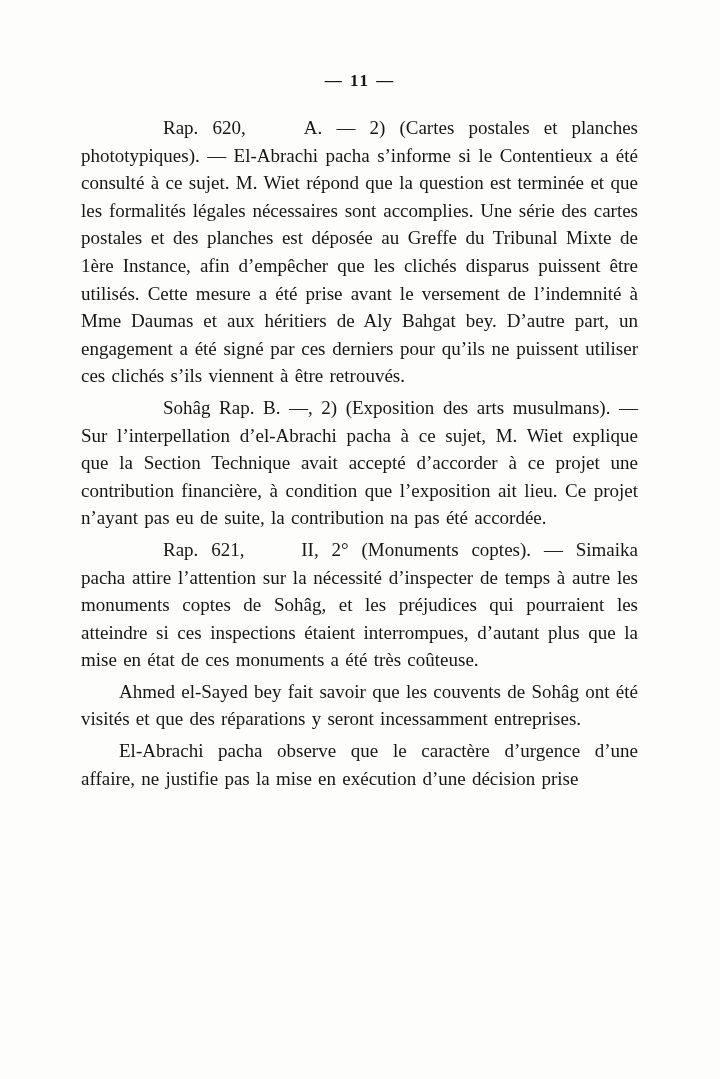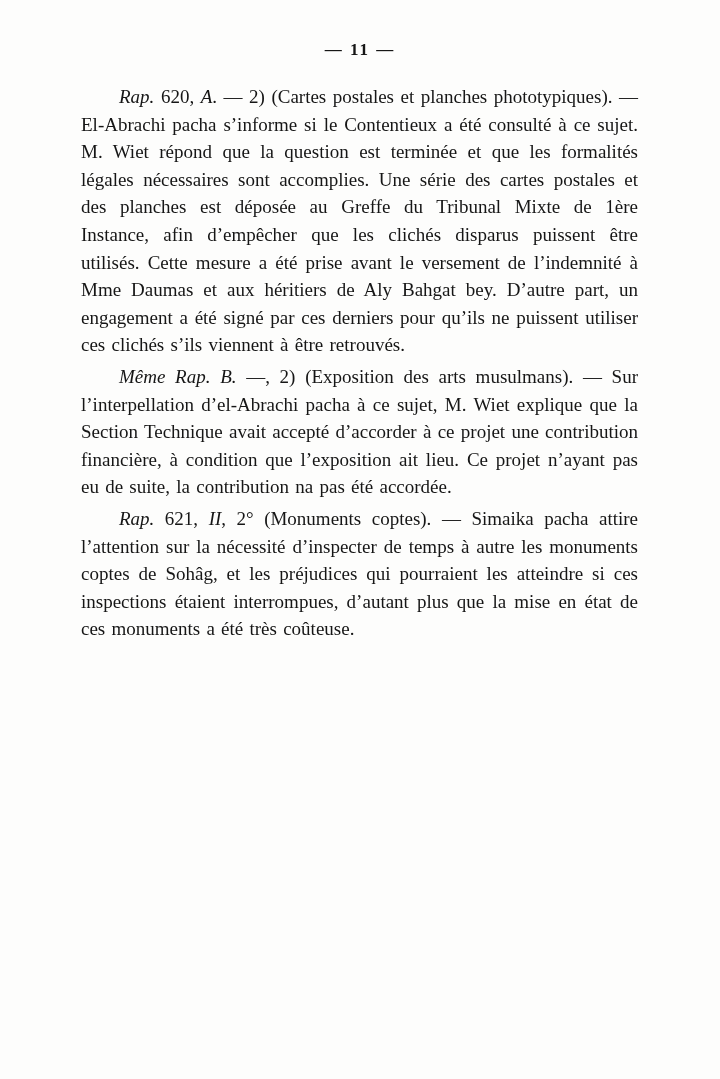--- a/index.html
+++ b/index.html
@@ -12,46 +12,48 @@
     width: 720px;
     height: 1079px;
     margin: 0 auto;
     background: #fdfdfc;
     color: #161616;
     font-family: "Liberation Serif", "DejaVu Serif", serif;
     overflow: hidden;
     box-sizing: border-box;
   }
   .page-number {
-    padding-top: 41px;
+    padding-top: 72px;
     text-align: center;
     font-size: 17px;
     font-weight: bold;
     letter-spacing: 2px;
     line-height: 18px;
   }
   .page-body {
     margin: 24px 82px 0 81px;
     font-size: 19px;
     line-height: 27.6px;
     text-align: justify;
     word-spacing: 1.5px;
     font-weight: 500;
   }
   .page-body p {
     margin: 0 0 4px 0;
     text-indent: 38px;
   }
   .it {
-    font-style: italic;
+    margin-left: 44px;
   }
 </style>
 </head>
 <body>
 
 <div class="page" style="background: rgb(253, 253, 252); color: rgb(22, 22, 22);">
   <div class="page-number">— 11 —</div>
   <div class="page-body">
       <p><span class="it">Rap.</span><span> 620, </span><span class="it">A</span><span>. — 2) (Cartes postales et planches phototypiques). — El-Abrachi pacha s’informe si le Contentieux a été consulté à ce sujet. M. Wiet répond que la question est terminée et que les formalités légales nécessaires sont accomplies. Une série des cartes postales et des planches est déposée au Greffe du Tribunal Mixte de 1ère Instance, afin d’empêcher que les clichés disparus puissent être utilisés. Cette mesure a été prise avant le versement de l’indemnité à Mme Daumas et aux héritiers de Aly Bahgat bey. D’autre part, un engagement a été signé par ces derniers pour qu’ils ne puissent utiliser ces clichés s’ils viennent à être retrouvés.</span></p>
-      <p><span class="it">Même Rap. B.</span><span> —, 2) (Exposition des arts musulmans). — Sur l’interpellation d’el-Abrachi pacha à ce sujet, M. Wiet explique que la Section Technique avait accepté d’accorder à ce projet une contribution financière, à condition que l’exposition ait lieu. Ce projet n’ayant pas eu de suite, la contribution na pas été accordée.</span></p>
+      <p><span class="it">Sohâg Rap. B.</span><span> —, 2) (Exposition des arts musulmans). — Sur l’interpellation d’el-Abrachi pacha à ce sujet, M. Wiet explique que la Section Technique avait accepté d’accorder à ce projet une contribution financière, à condition que l’exposition ait lieu. Ce projet n’ayant pas eu de suite, la contribution na pas été accordée.</span></p>
       <p><span class="it">Rap.</span><span> 621, </span><span class="it">II</span><span>, 2° (Monuments coptes). — Simaika pacha attire l’attention sur la nécessité d’inspecter de temps à autre les monuments coptes de Sohâg, et les préjudices qui pourraient les atteindre si ces inspections étaient interrompues, d’autant plus que la mise en état de ces monuments a été très coûteuse.</span></p>
+      <p><span>Ahmed el-Sayed bey fait savoir que les couvents de Sohâg ont été visités et que des réparations y seront incessamment entreprises.</span></p>
+      <p><span>El-Abrachi pacha observe que le caractère d’urgence d’une affaire, ne justifie pas la mise en exécution d’une décision prise</span></p>
     </div>
 </div>
 
 </body></html>

